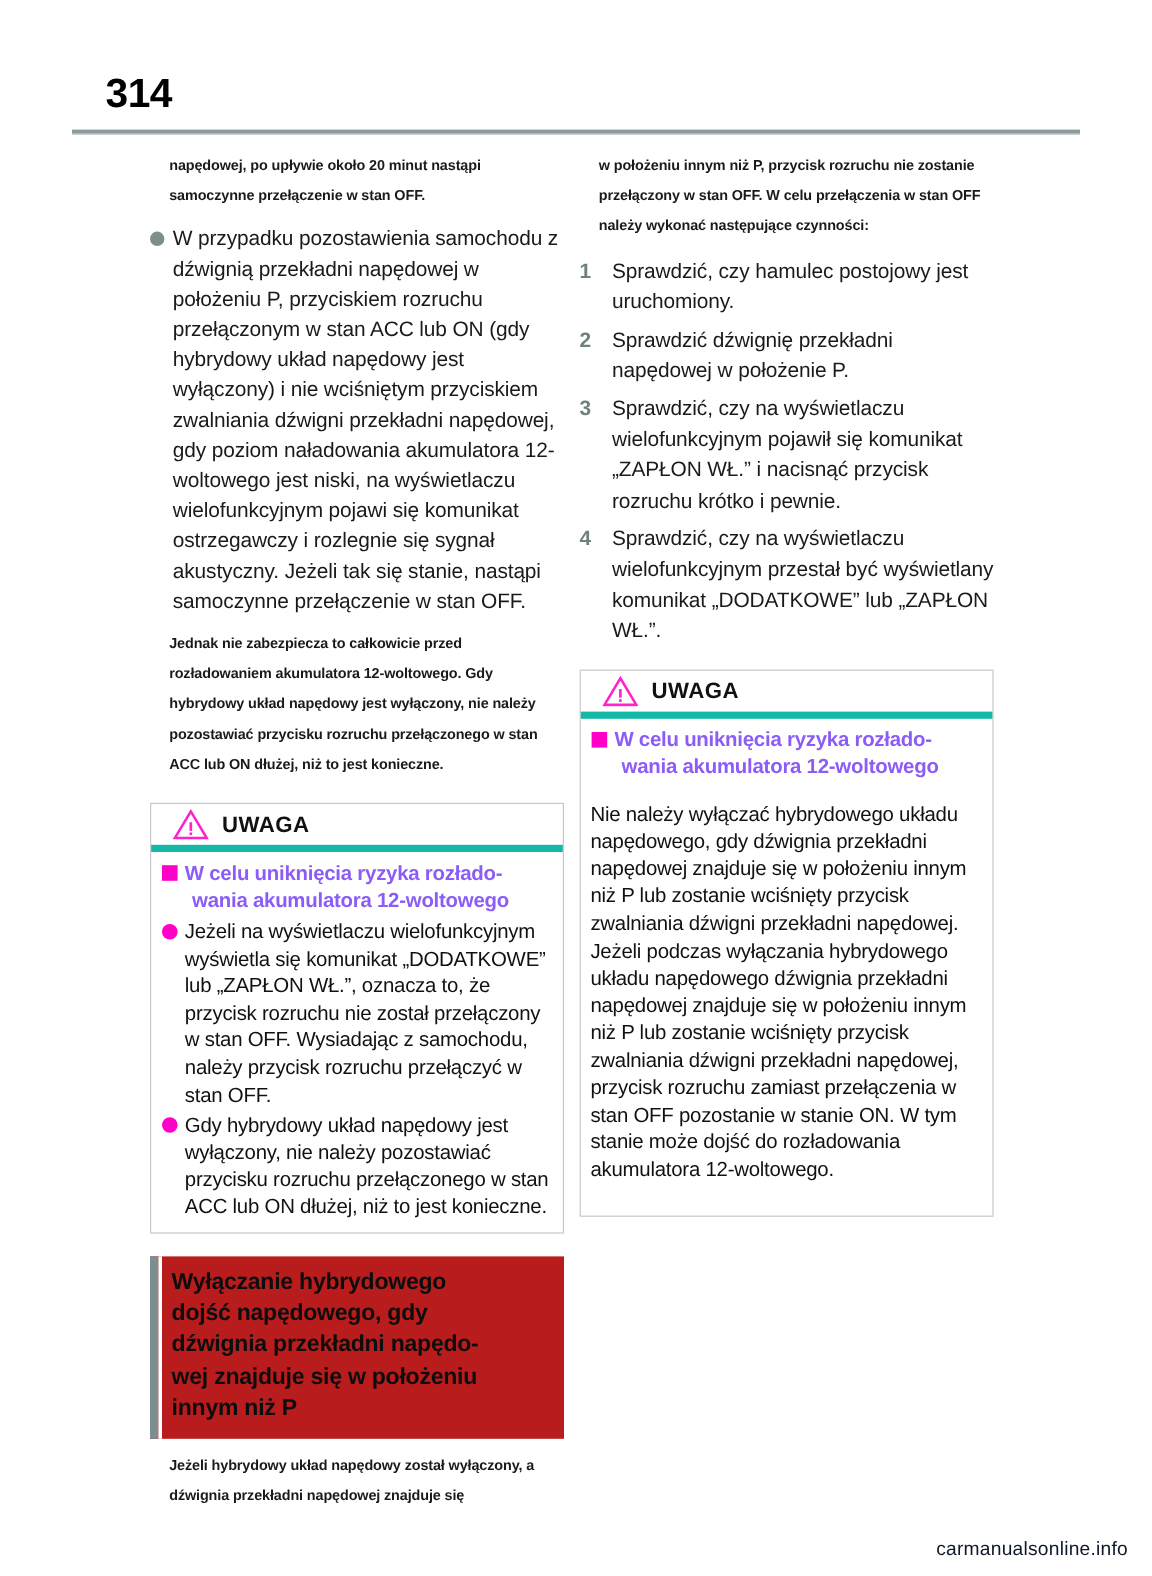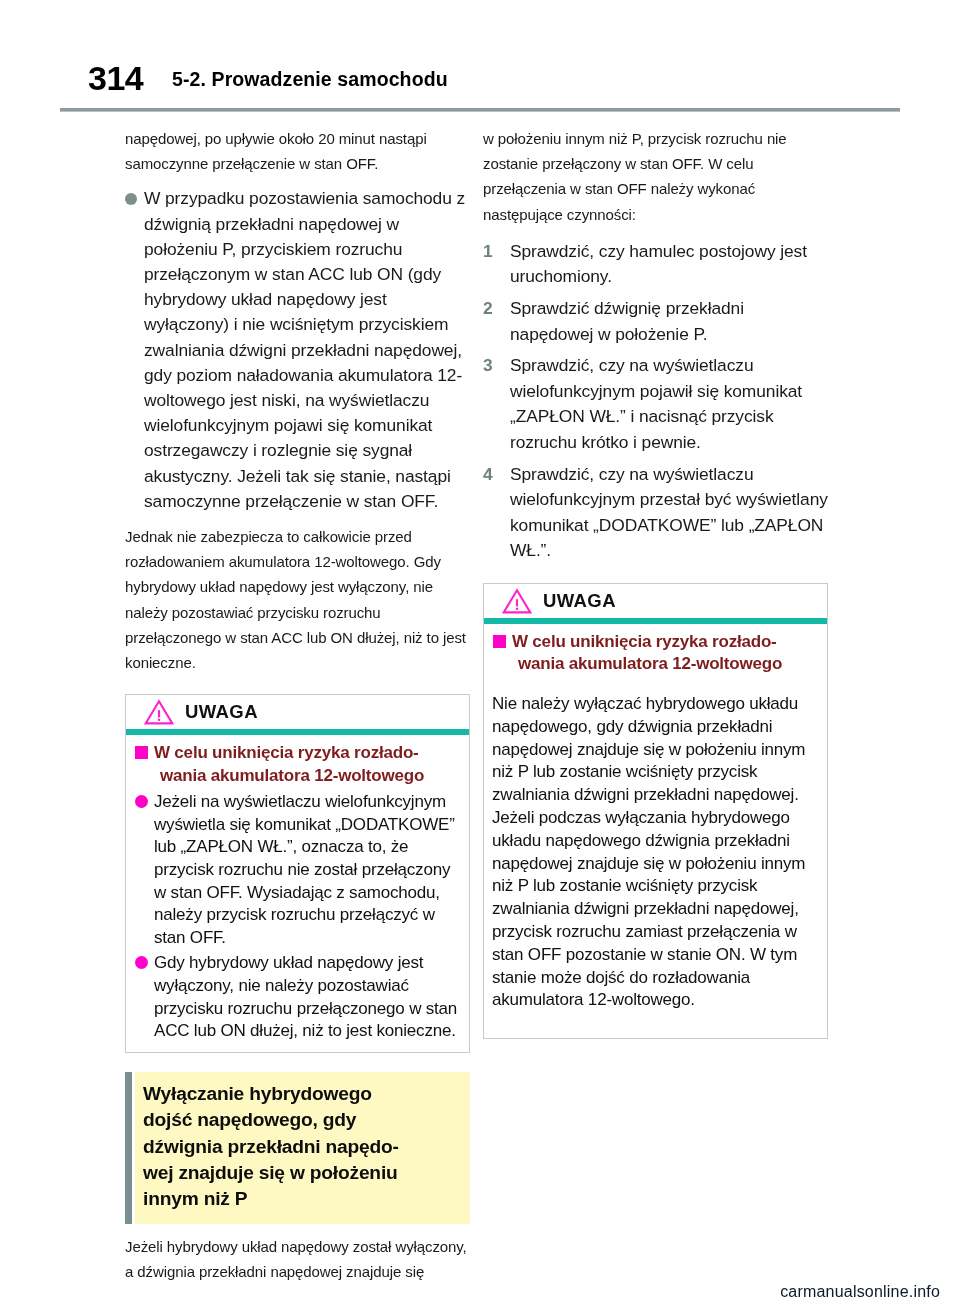--- a/index.html
+++ b/index.html
@@ -65,25 +65,26 @@
   .col {
     position: absolute;
     top: 126px;
     width: 345px;
   }
   .col-left  { left: 125px; }
   .col-right { left: 483px; }
 
   
   p.body {
-    margin: 0 0 0 0;
-    font-size: 15px;
+    margin: 0 0 0 16px;
+    font-size: 12px;
     line-height: 25.2px;
     letter-spacing: -0.1px;
     color: #1a1a1a;
+    font-weight: bold;
   }
   .gap-s  { height: 6px; }
   .gap-m  { height: 10px; }
   .gap-l  { height: 19px; }
 
   
   .bullet-row {
     position: relative;
     padding-left: 19px;
     font-size: 17.4px;
@@ -150,21 +151,21 @@
   .warn-body {
     padding: 7px 9px 9px 8px;
   }
   .sq-item {
     position: relative;
     padding-left: 20px;
     font-size: 17px;
     font-weight: bold;
     line-height: 22.5px;
     letter-spacing: -0.2px;
-    color: #7f1d1d;
+    color: #8b5cf6;
     margin-bottom: 4px;
   }
   .sq-item .sq {
     position: absolute;
     left: 1px;
     top: 4px;
     width: 13px;
     height: 13px;
     background: #ff00c8;
   }
@@ -191,21 +192,21 @@
   .warn-plain {
     font-size: 17px;
     line-height: 22.8px;
     letter-spacing: -0.2px;
     color: #111;
   }
 
   
   .sec-head {
     position: relative;
-    background: #fef9c3;
+    background: #b91c1c;
     padding: 9px 10px 11px 18px;
     box-sizing: border-box;
   }
   .sec-head::before {
     content: "";
     position: absolute;
     left: 0; top: 0; bottom: 0;
     width: 7px;
     background: #7b8f92;
   }
@@ -233,21 +234,20 @@
     font-size: 16px;
     letter-spacing: 0.2px;
     color: #0f172a;
   }
 </style>
 </head>
 <body>
 
 <div class="page-header">
   <div class="page-number">314</div>
-  <div class="header-title">5-2. Prowadzenie samochodu</div>
 </div>
 <div class="header-rule"></div>
 
 <div class="col col-left">
 
   <p class="body">napędowej, po upływie około 20 minut nastąpi samoczynne przełączenie w stan OFF.</p>
 
   <div class="gap-m"></div>
 
   <div class="bullet-row">

